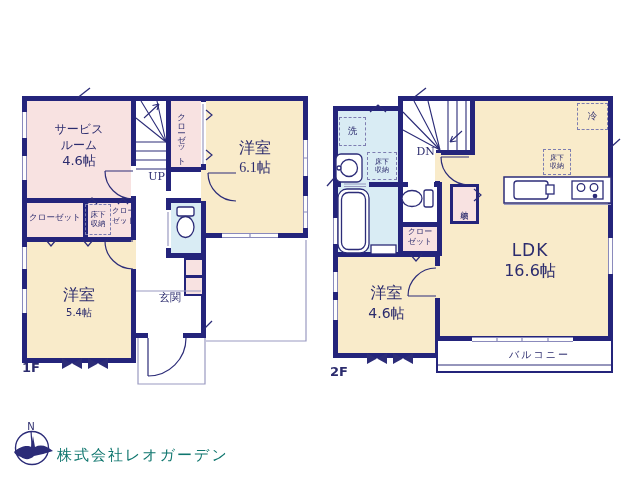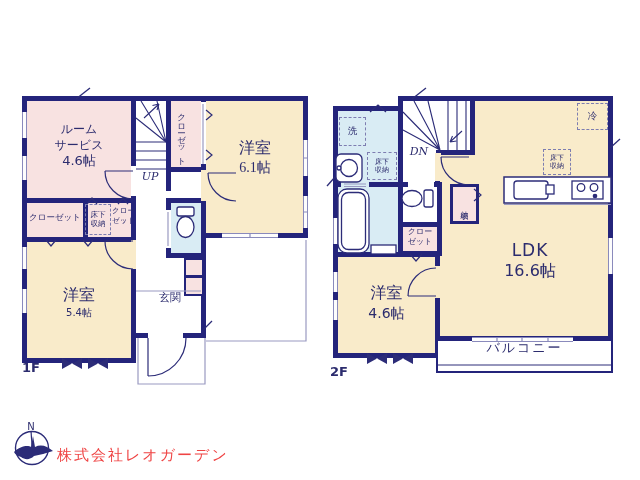--- a/index.html
+++ b/index.html
@@ -16,23 +16,23 @@
   .b2{border-width:2px;}
   .b3{border-width:3px;}
   .dash{position:absolute;box-sizing:border-box;border:1px dashed #7d7db0;z-index:6;
         display:flex;align-items:center;justify-content:center;text-align:center;
         color:#2c2c6e;line-height:1.15;}
   .winH{position:absolute;background:#fdfdfd;border-top:1px solid #8a8abc;border-bottom:1px solid #8a8abc;box-sizing:border-box;z-index:3;}
   .winV{position:absolute;background:#fdfdfd;border-left:1px solid #8a8abc;border-right:1px solid #8a8abc;box-sizing:border-box;z-index:3;}
   .lbl{position:absolute;color:#2c2c6e;text-align:center;z-index:10;line-height:1.3;}
   .lbl .b{display:block;}
   .vert{writing-mode:vertical-rl;text-orientation:upright;}
-  .ital{font-family:"DejaVu Serif","Liberation Serif",serif;font-style:italic;}
+  .ital{font-family:"DejaVu Serif","Liberation Serif",serif;text-align:right;}
   svg{position:absolute;left:0;top:0;z-index:5;pointer-events:none;}
-  .company{position:absolute;color:#ef4444;letter-spacing:2px;z-index:10;}
+  .company{position:absolute;color:#0f766e;letter-spacing:2px;z-index:10;}
 </style>
 </head>
 <body>
 
 <div id="canvas">
 
   <div class="room pink" style="left:22px;top:96px;width:114px;height:107px;"></div>
   <div class="room white" style="left:131px;top:96px;width:40px;height:95px;border-bottom:none;"></div>
   <div class="room pink" style="left:166px;top:96px;width:40px;height:76px;"></div>
   <div class="room cream" style="left:201px;top:96px;width:107px;height:142px;"></div>
@@ -190,22 +190,22 @@
     </g>
 
     <g>
       <circle cx="32" cy="448" r="16.5" stroke="#2c2c78" stroke-width="1.4" fill="none"></circle>
       <path d="M31 431 L32.5 452" stroke="#2c2c78" stroke-width="1.2" fill="none"></path>
       <path d="M14 452 C20 446 28 445 31 447 L33 436 L35 447 C41 444 47 446 53 451 C46 453 40 455 34 456 C30 460 25 460 21 457 C17 456 15 454 14 452 Z" fill="#2c2c78" stroke="none"></path>
     </g>
   </svg>
 
   <div class="lbl" style="left:29px;top:122px;width:100px;font-size:12px;">
+    <span class="b">サービス</span>
     <span class="b">ルーム</span>
-    <span class="b">サービス</span>
     <span class="b" style="font-size:13px;">4.6帖</span>
   </div>
   <div class="lbl vert" style="left:176px;top:102px;height:64px;font-size:8.5px;letter-spacing:1px;">クローゼット</div>
   <div class="lbl" style="left:214px;top:138px;width:82px;">
     <span class="b" style="font-size:16px;">洋室</span>
     <span class="b" style="font-size:14px;font-family:Liberation Serif, serif;">6.1帖</span>
   </div>
   <div class="lbl" style="left:24px;top:212px;width:62px;font-size:8.5px;">クローゼット</div>
   <div class="lbl" style="left:111px;top:206px;width:25px;font-size:7.5px;">
     <span class="b">クロー</span>
@@ -226,19 +226,19 @@
     <span class="b">ゼット</span>
   </div>
   <div class="lbl" style="left:335px;top:283px;width:103px;">
     <span class="b" style="font-size:16px;">洋室</span>
     <span class="b" style="font-size:14px;">4.6帖</span>
   </div>
   <div class="lbl" style="left:478px;top:239px;width:104px;">
     <span class="b" style="font-size:17px;letter-spacing:1px;">LDK</span>
     <span class="b" style="font-size:16px;">16.6帖</span>
   </div>
-  <div class="lbl" style="left:438px;top:340px;width:173px;font-size:13px;letter-spacing:2px;">バルコニー</div>
+  <div class="lbl" style="left:438px;top:348px;width:203px;font-size:10px;letter-spacing:2px;">バルコニー</div>
   <div class="lbl" style="left:330px;top:364px;width:32px;font-size:13px;font-weight:bold;text-align:left;">2F</div>
 
   <div class="lbl" style="left:24px;top:420px;width:14px;font-size:10px;">N</div>
   <div class="company" style="left:57px;top:446px;font-size:15px;">株式会社レオガーデン</div>
 
 </div>
 
 </body></html>

